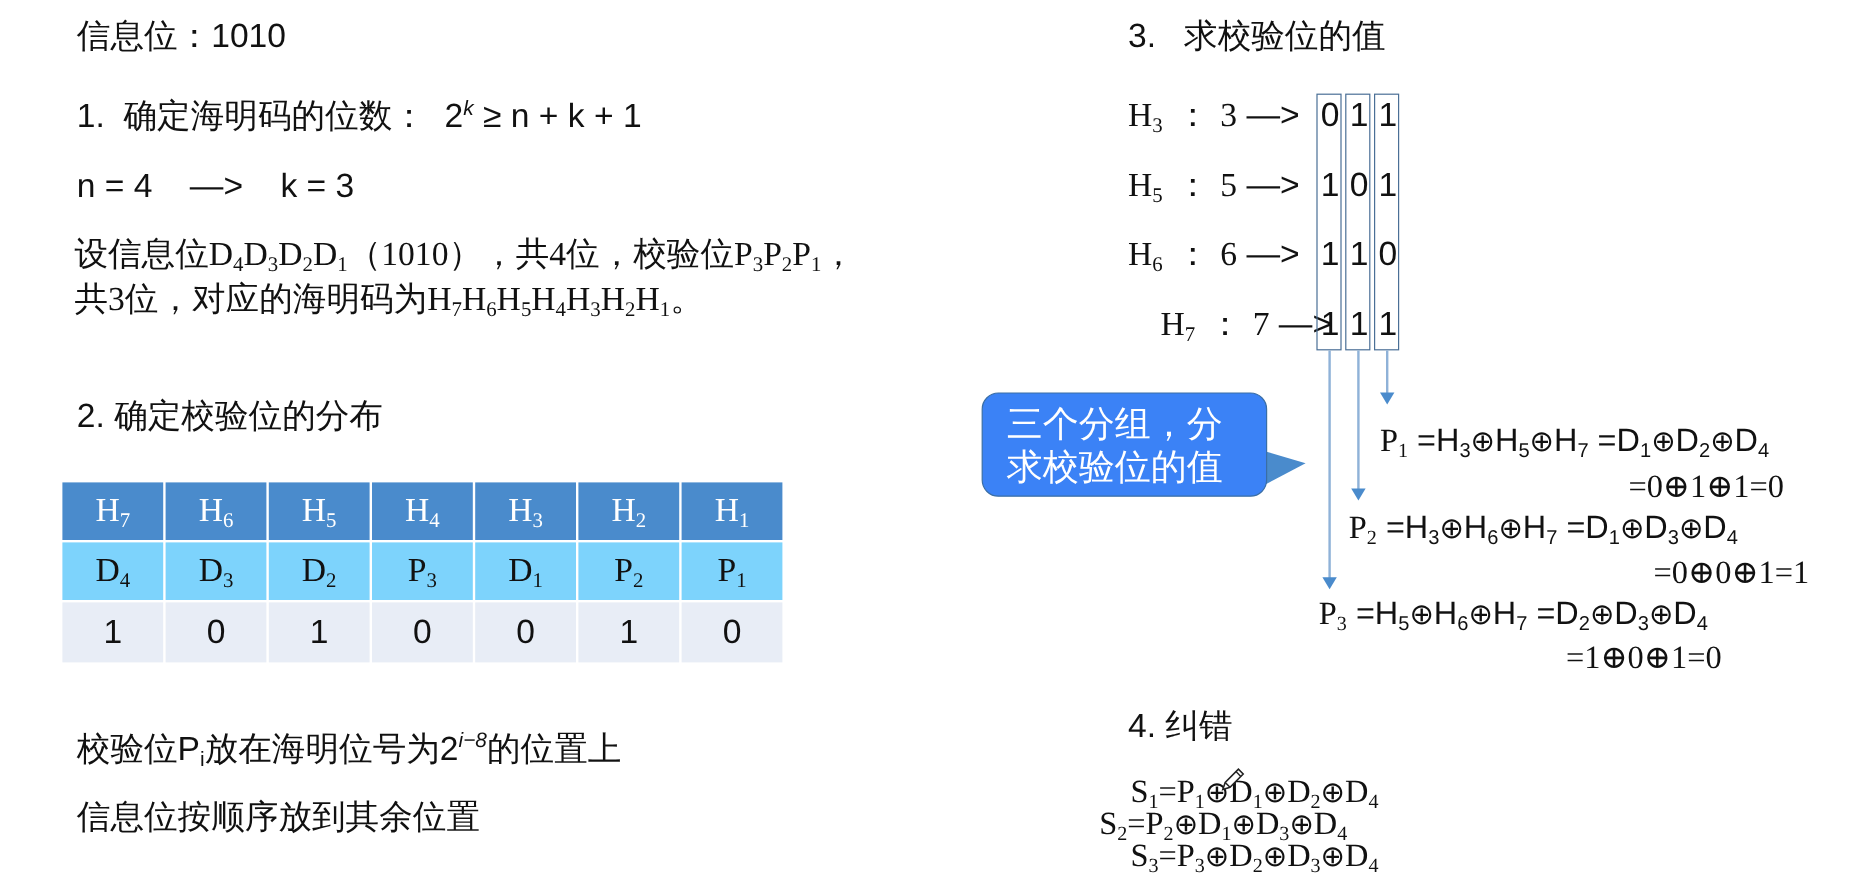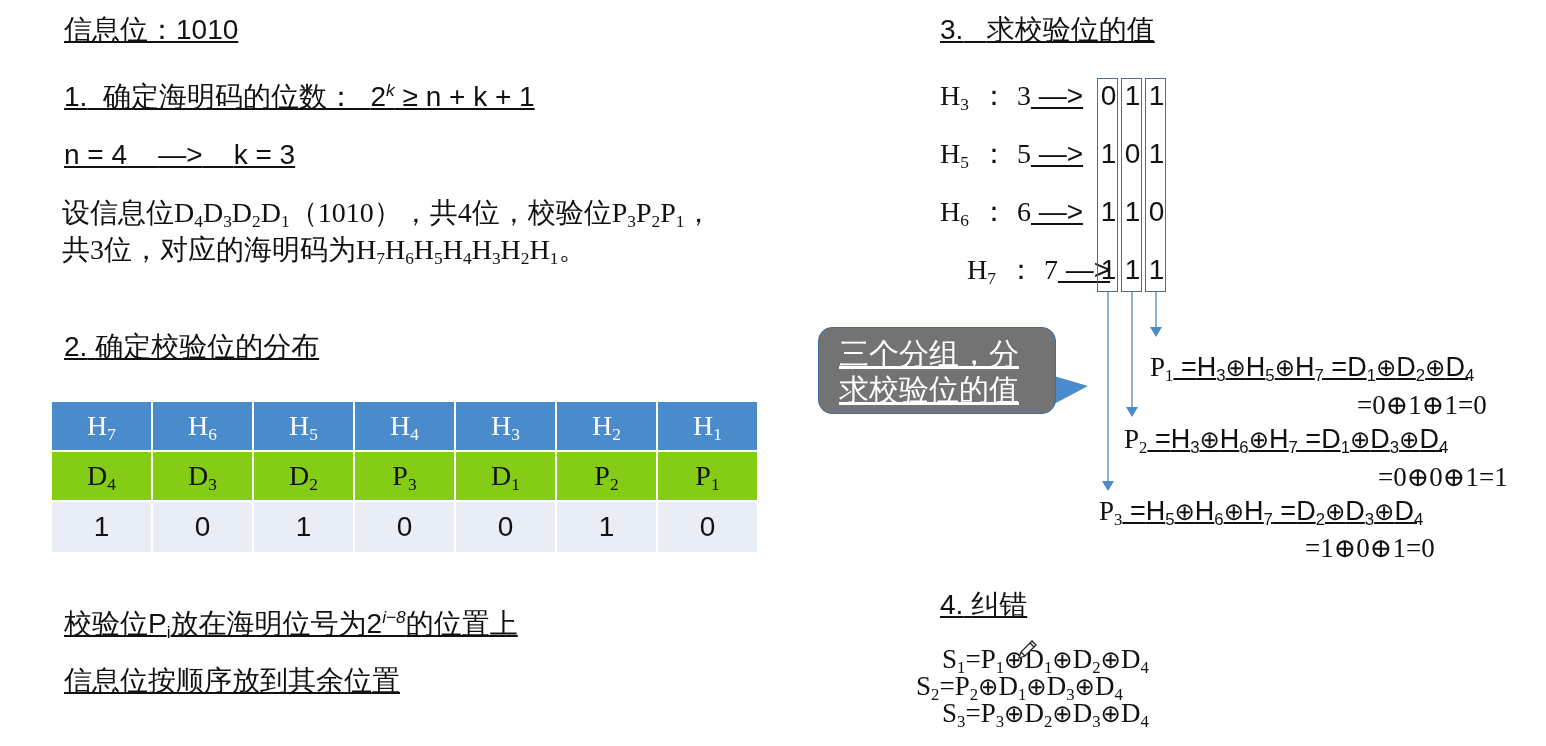--- a/index.html
+++ b/index.html
@@ -1,39 +1,39 @@
 <!DOCTYPE html>
 <html><head>
   <meta charset="utf-8">
   <style>
     * { box-sizing: border-box; margin: 0; padding: 0; }
     html, body { width: 1546px; height: 746px; background: #ffffff; overflow: hidden; }
     body { position: relative; color: #111; font-family: "Liberation Sans", "DejaVu Sans", sans-serif; }
     .abs { position: absolute; white-space: nowrap; }
-    .sans { font-family: "Liberation Sans", "DejaVu Sans", sans-serif; text-decoration: underline; }
+    .sans { font-family: "Liberation Sans", "DejaVu Sans", sans-serif; }
     .serif { font-family: "Liberation Serif", "DejaVu Serif", serif; }
     .t28 { font-size: 28px; line-height: 32px; }
     sub { font-size: 0.62em; vertical-align: -0.3em; line-height: 0; }
     sup { font-size: 0.62em; vertical-align: 0.6em; line-height: 0; }
 
     
     .htable { position: absolute; left: 52px; top: 400px; border-collapse: separate; border-spacing: 2px; margin-left: -2px; }
-    .htable td { width: 99px; text-align: center; font-family: "Liberation Serif", "DejaVu Serif", serif; font-size: 28px; }
+    .htable td { width: 84px; text-align: center; font-family: "Liberation Serif", "DejaVu Serif", serif; font-size: 28px; }
     .htable tr.hdr td { background: #4a8bcc; color: #fff; height: 48px; }
-    .htable tr.r2 td { background: #84cc16; color: #111; height: 48px; }
+    .htable tr.r2 td { background: #7dd3fc; color: #111; height: 48px; }
     .htable tr.r3 td { background: #e8edf6; color: #111; height: 50px; font-family: "Liberation Sans", "DejaVu Sans", sans-serif; }
 
     
     .bitcol { position: absolute; border: 1.5px solid #4a6f96; width: 21px; top: 78px; height: 214px; }
     .bit { position: absolute; font-size: 28px; line-height: 32px; width: 21px; text-align: center; font-family: "Liberation Sans", "DejaVu Sans", sans-serif; }
     .vline { position: absolute; width: 1.5px; background: #8fb2d8; }
     .arrowhead { position: absolute; width: 0; height: 0; border-left: 6px solid transparent; border-right: 6px solid transparent; border-top: 10px solid #4a8bcc; }
 
     
-    .callout { position: absolute; left: 818px; top: 327px; width: 238px; height: 87px; background: #737373; border: 1.5px solid #3a6ea5; border-radius: 14px; color: #fff; font-size: 30px; line-height: 36px; padding: 8px 0 0 20px; }
+    .callout { position: absolute; left: 818px; top: 327px; width: 238px; height: 87px; background: #3b82f6; border: 1.5px solid #3a6ea5; border-radius: 14px; color: #fff; font-size: 30px; line-height: 36px; padding: 8px 0 0 20px; }
     .callout-tail { position: absolute; left: 1054px; top: 376px; width: 0; height: 0; border-top: 10px solid transparent; border-bottom: 18px solid transparent; border-left: 34px solid #4a8bcc; }
 
     .eq { font-size: 27px; line-height: 30px; }
     .xor { font-family: "DejaVu Sans", sans-serif; font-size: 0.9em; }
   </style>
 </head>
 <body>
 
 <div class="abs sans t28" style="left:64px; top:14px;">
   <span>信息位：</span><span>1010</span>

